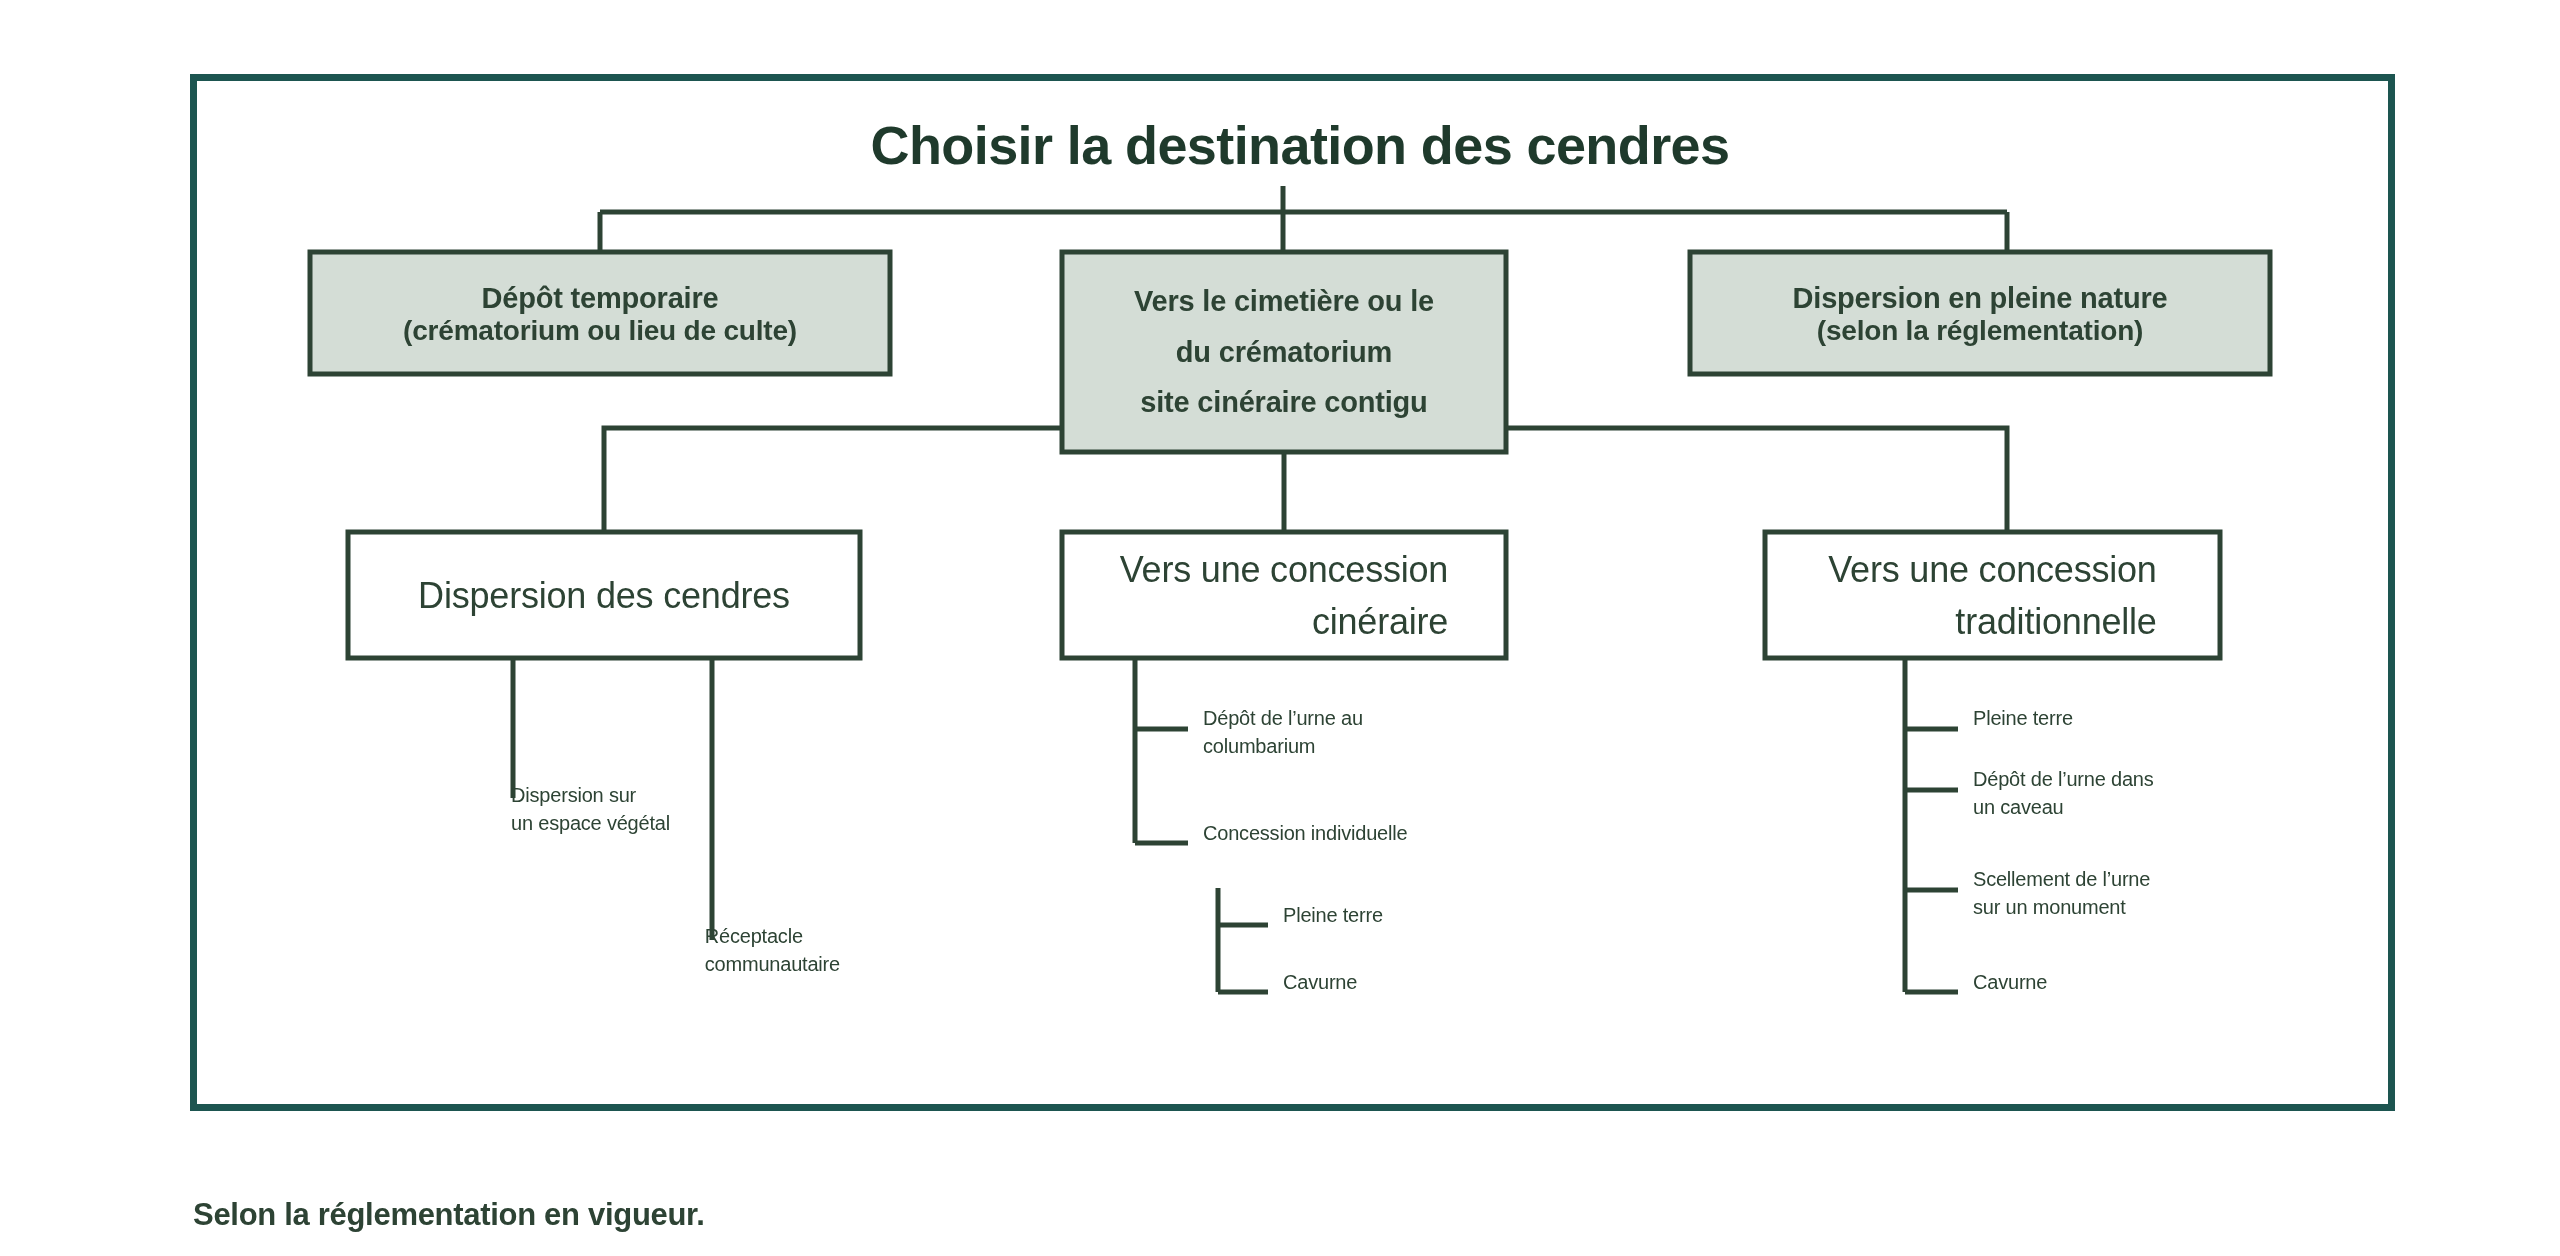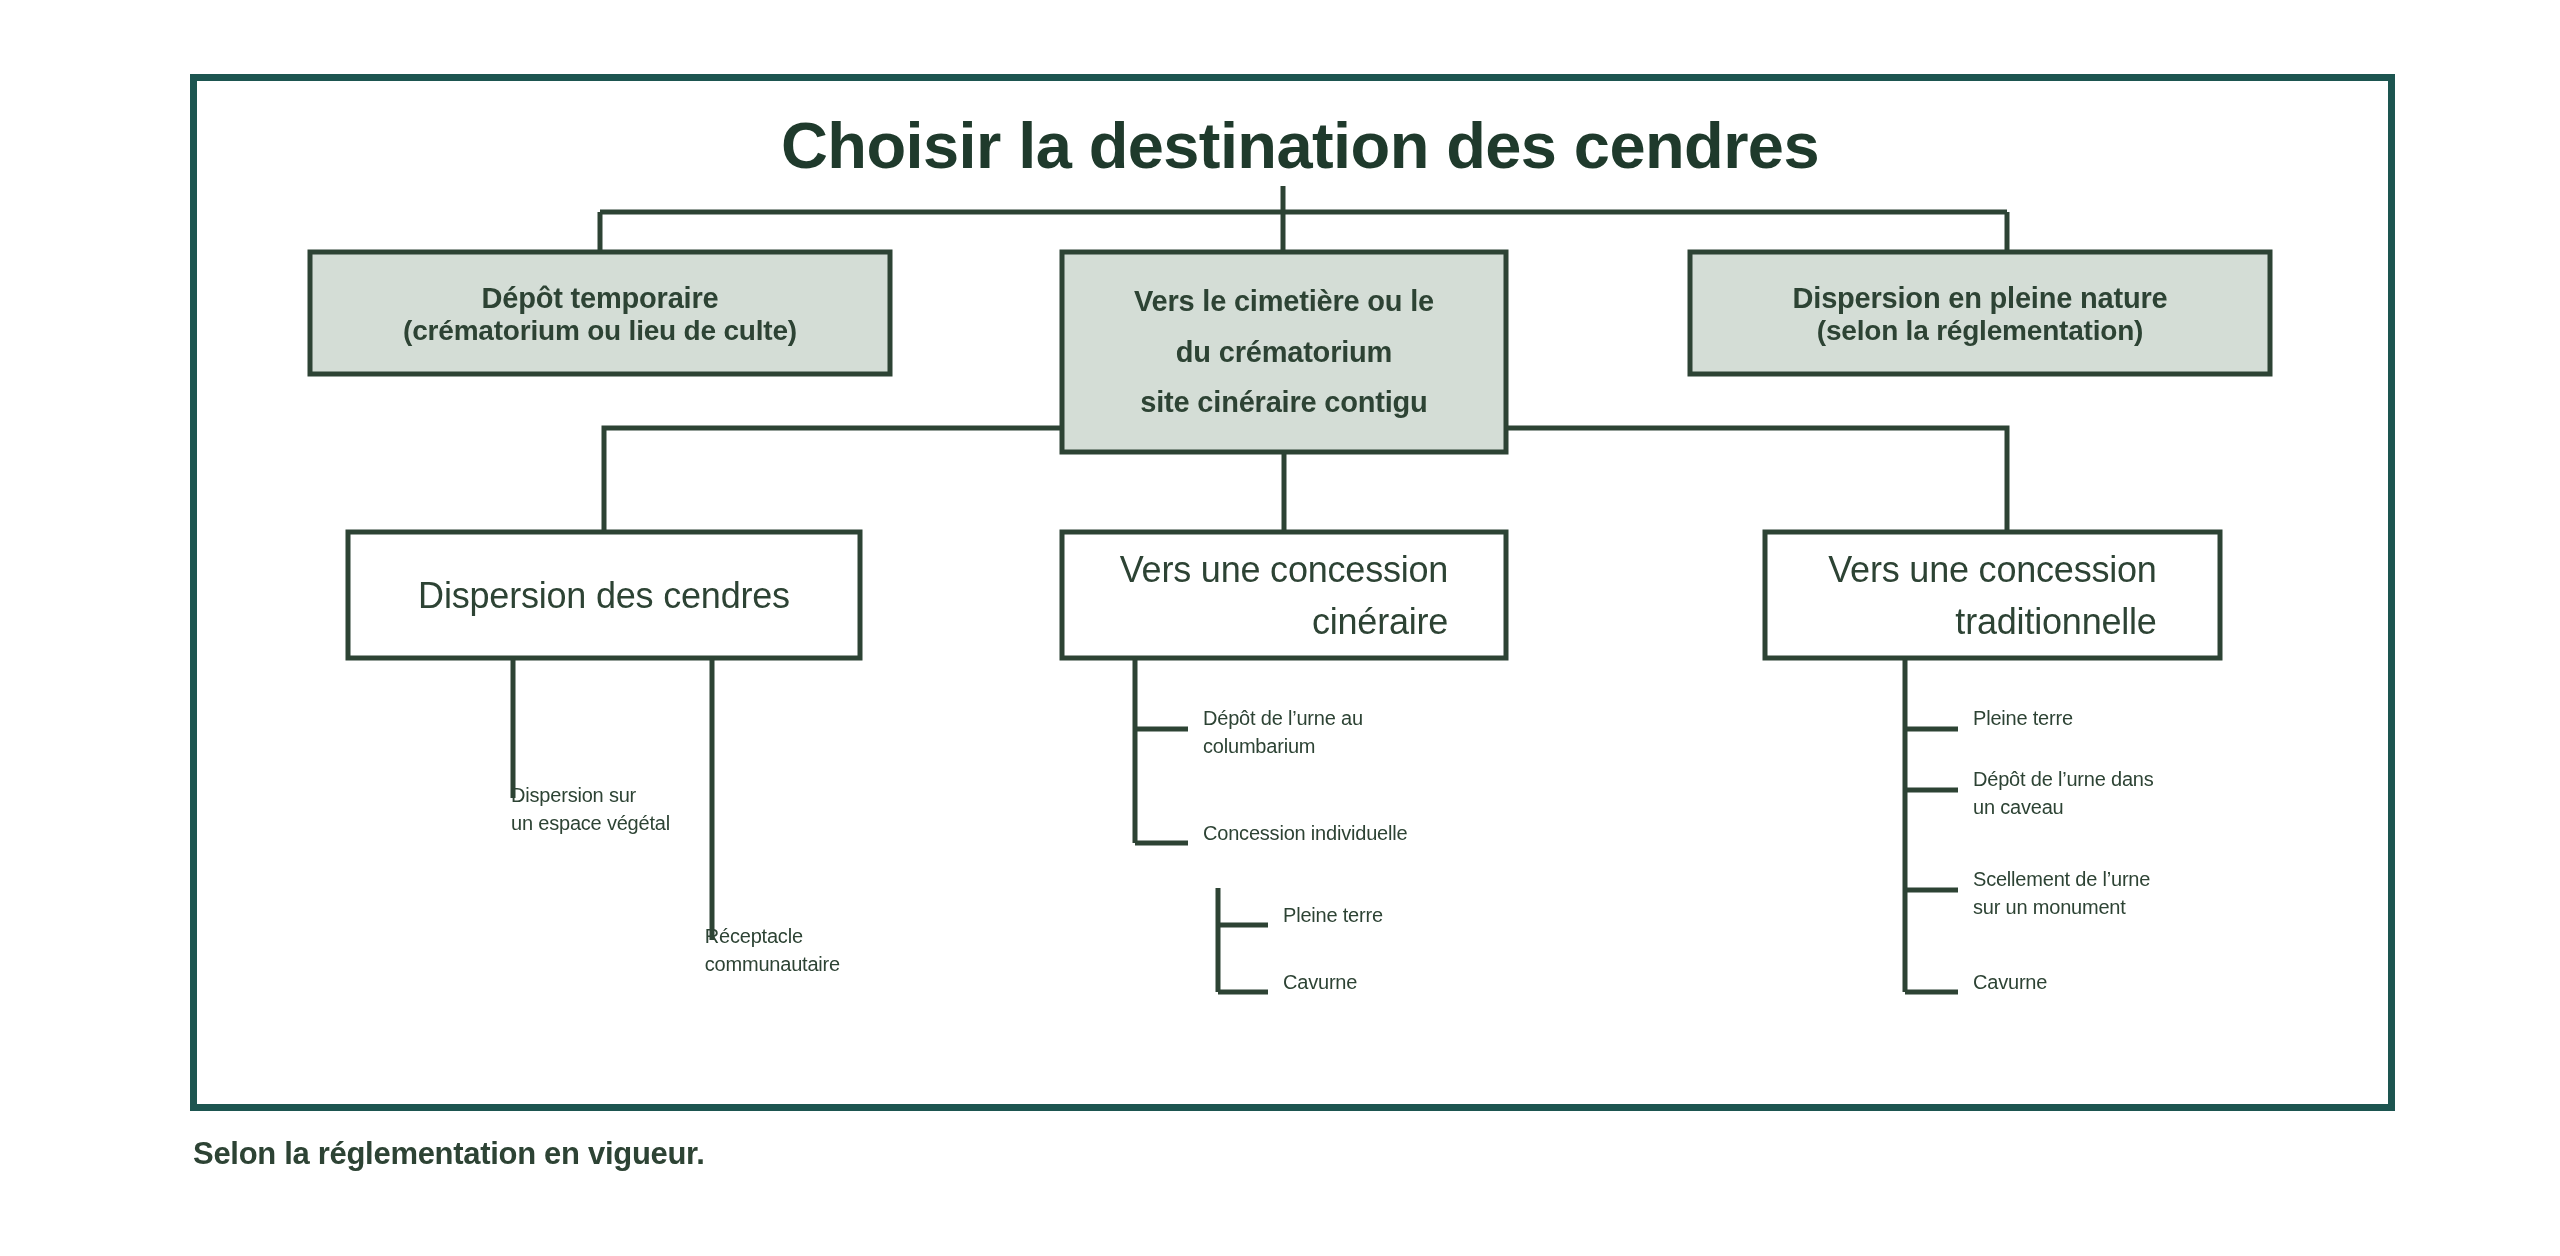--- a/index.html
+++ b/index.html
@@ -36,21 +36,21 @@
   .canvas {
     position: absolute;
     left: 0;
     top: 0;
     width: 2560px;
     height: 1256px;
   }
   .title-text {
     font-family: "Liberation Sans", sans-serif;
     color: #1f3a2c;
-    font-size: 65px;
+    font-size: 54px;
     font-weight: bold;
     letter-spacing: -0.6px;
     line-height: 1.1;
   }
   .box-main {
     font-size: 29px;
     font-weight: bold;
     text-align: center;
     letter-spacing: -0.2px;
   }
@@ -81,21 +81,21 @@
     line-height: 1.38;
   }
   .leaf-right {
   }
   .leaf-left {
     text-align: left;
   }
   .caption-text {
     position: absolute;
     left: 193px;
-    top: 1136px;
+    top: 1197px;
     font-family: "Liberation Sans", sans-serif;
     font-size: 31px;
     font-weight: bold;
     color: #2d4334;
     letter-spacing: -0.3px;
     white-space: nowrap;
   }
 
   .fo-wrap {
     width: 100%;

